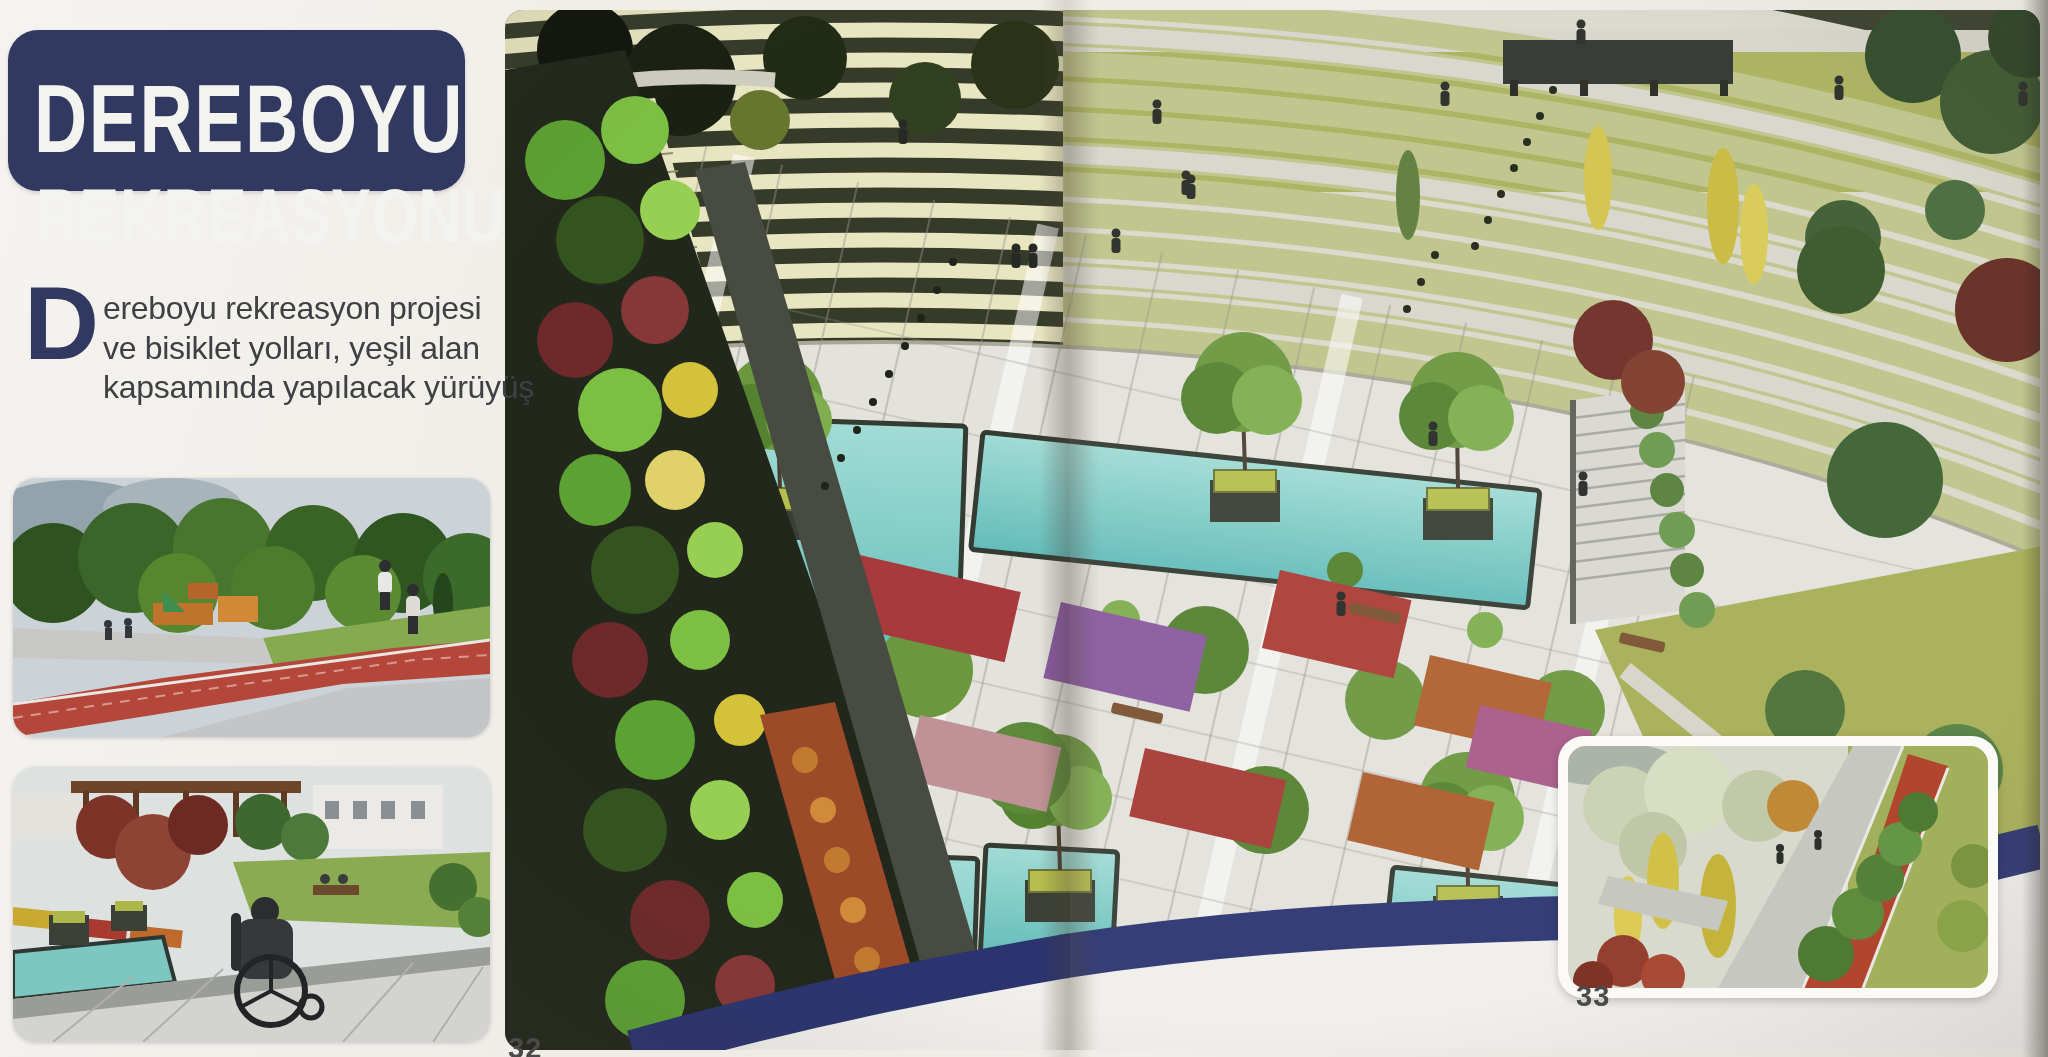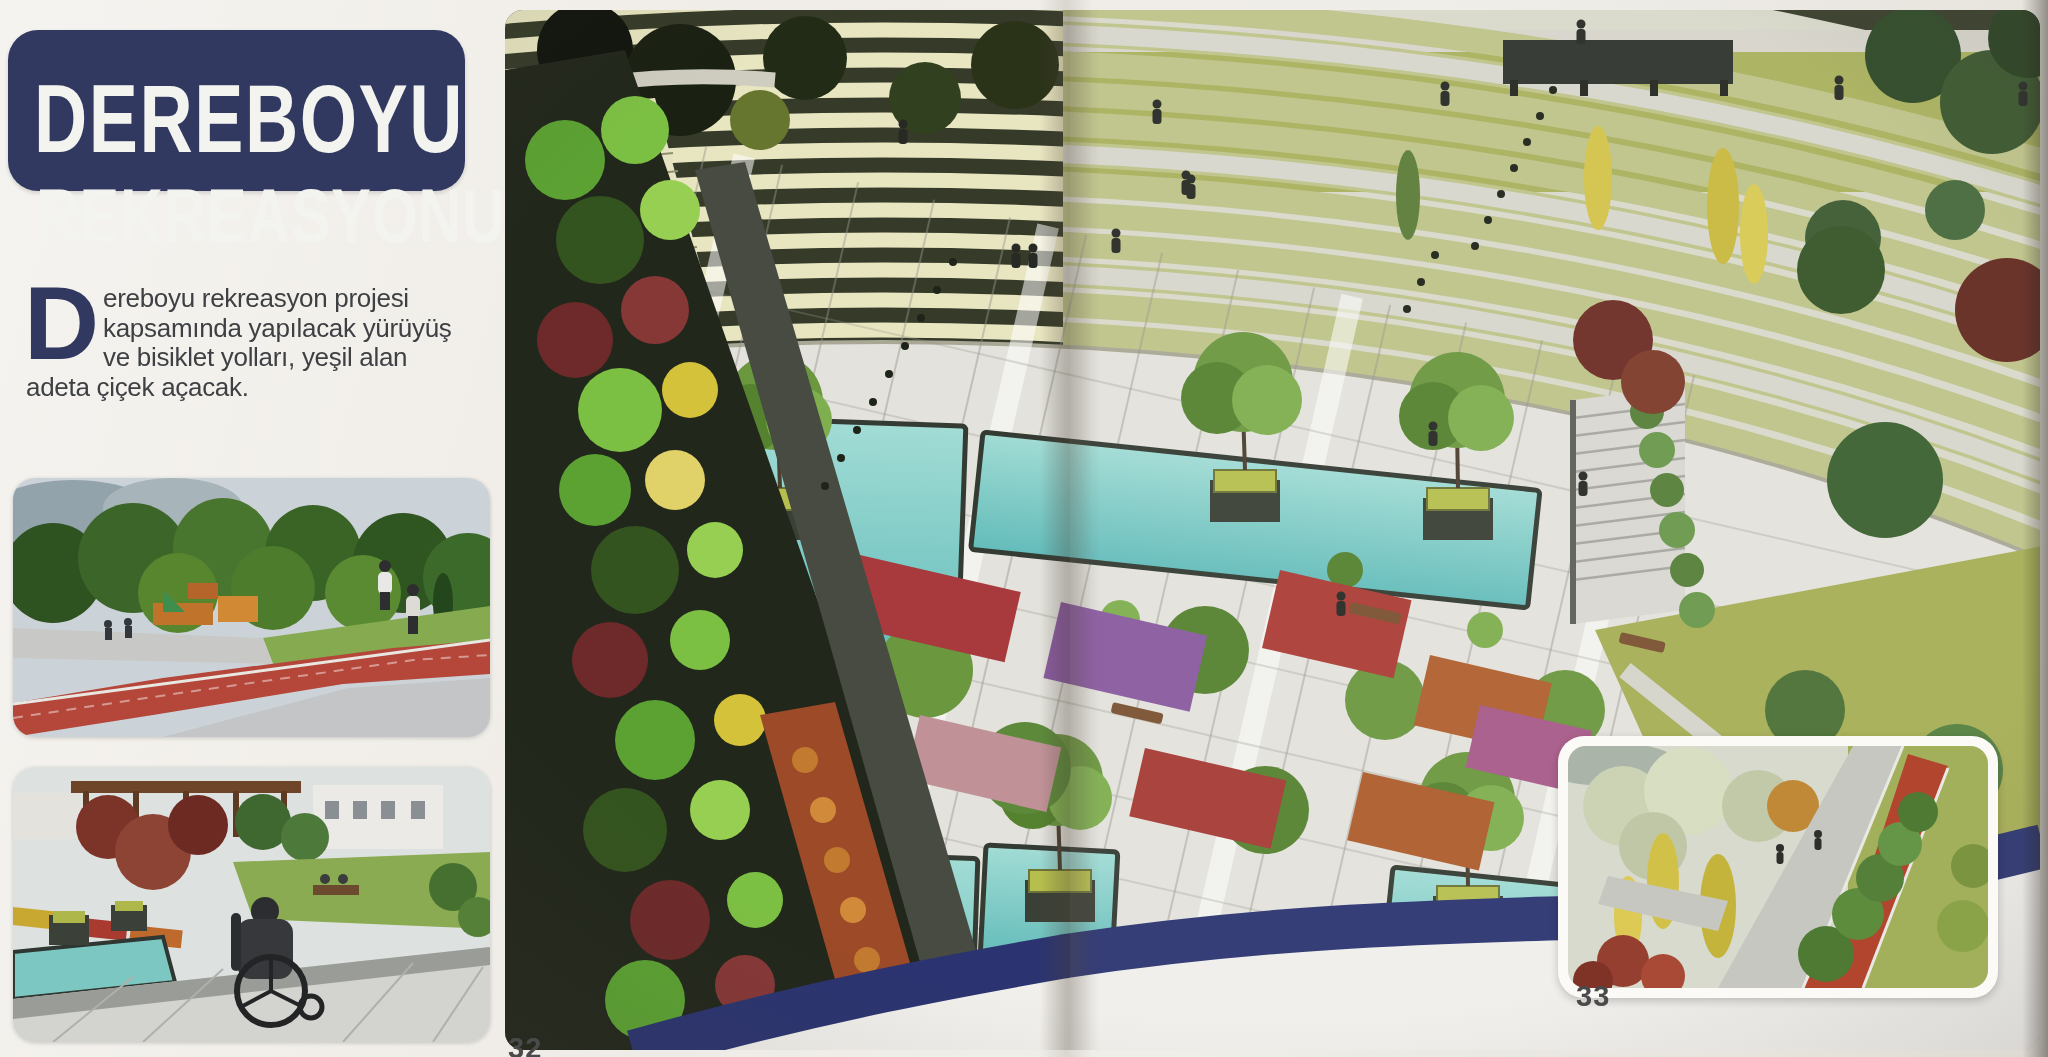--- a/index.html
+++ b/index.html
@@ -17,21 +17,21 @@
     background:#313961;box-shadow:0 2px 4px rgba(0,0,0,.15);}
   .title-l1{position:absolute;left:26px;top:40px;color:#f3f3ef;font-weight:700;
     font-size:97px;line-height:1;letter-spacing:2px;white-space:nowrap;
     transform:scaleX(.76);transform-origin:left top;}
   .title-l2{position:absolute;left:28px;top:148px;color:#f3f3ef;font-weight:700;
     font-size:76px;line-height:1;letter-spacing:1px;white-space:nowrap;
     transform:scaleX(.78);transform-origin:left top;}
   
   .article{position:absolute;left:24px;top:284px;width:452px;color:#3e4044;}
   .drop-cap{position:absolute;left:0;top:2px;font-size:104px;line-height:.72;font-weight:700;color:#313961;}
-  .para-line{font-size:26px;line-height:29.5px;letter-spacing:-.3px;white-space:nowrap;}
+  .para-line{font-size:32px;line-height:29.5px;letter-spacing:-.3px;white-space:nowrap;margin-top:10px;}
   .para-line.ind{margin-left:79px;}
   .para-line.full{margin-left:2px;}
   
   .photo{position:absolute;border-radius:22px;overflow:hidden;box-shadow:0 1px 4px rgba(0,0,0,.18);}
   .photo svg{display:block;}
   #photo-park{left:13px;top:478px;width:477px;height:259px;}
   #photo-plaza{left:13px;top:767px;width:477px;height:275px;}
   
   .main-render{position:absolute;left:505px;top:10px;width:1535px;height:1040px;border-radius:18px;overflow:hidden;}
   
@@ -405,23 +405,22 @@
   </div>
 
   <div class="title-card">
     <div class="title-l1">DEREBOYU</div>
     <div class="title-l2">REKREASYONU</div>
   </div>
 
   <div class="article">
     <div class="drop-cap">D</div>
     <div class="para-line ind">ereboyu rekreasyon projesi</div>
+    <div class="para-line ind">ve bisiklet yolları, yeşil alan</div>
     <div class="para-line ind">kapsamında yapılacak yürüyüş</div>
-    <div class="para-line ind">ve bisiklet yolları, yeşil alan</div>
-    <div class="para-line full">adeta çiçek açacak.</div>
   </div>
 
   <div class="photo" id="photo-park">
     <svg width="477" height="259" viewBox="0 0 477 259">
       <rect width="477" height="259" fill="#ccd3d8"></rect>
       <ellipse cx="60" cy="40" rx="90" ry="38" fill="#93a3ab"></ellipse>
         <ellipse cx="160" cy="30" rx="70" ry="30" fill="#a7b4ba"></ellipse>
       <g>
         <circle cx="40" cy="95" r="50" fill="#2e5220"></circle>
           <circle cx="120" cy="80" r="55" fill="#3c6629"></circle>

